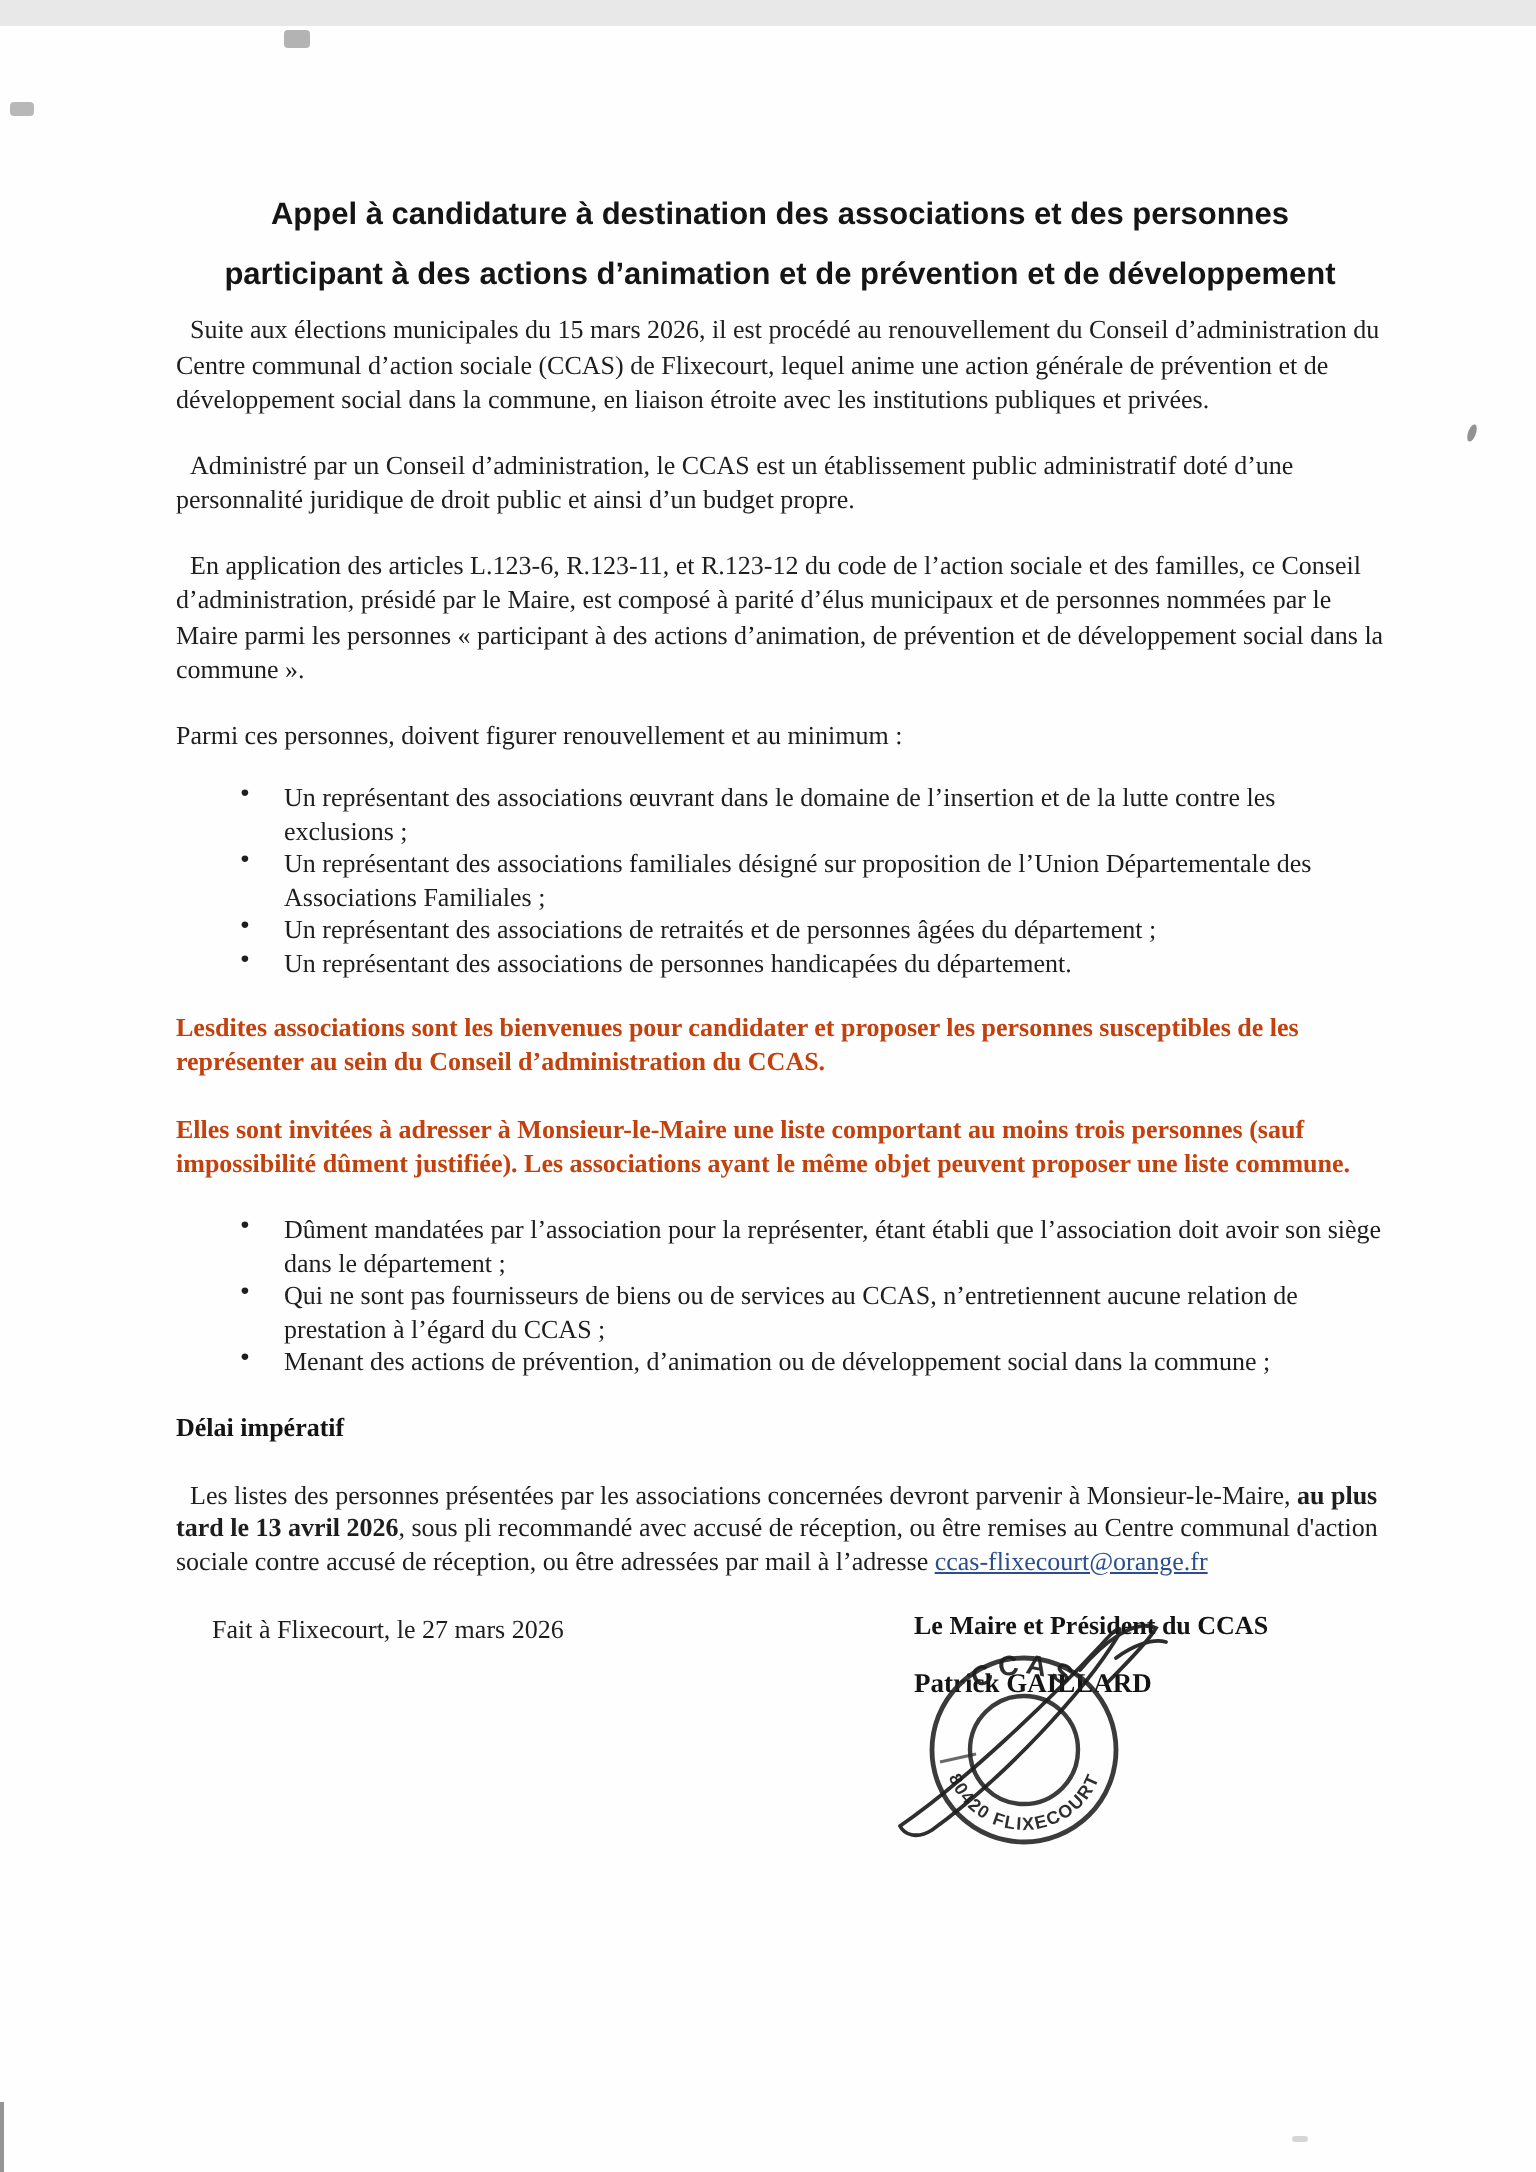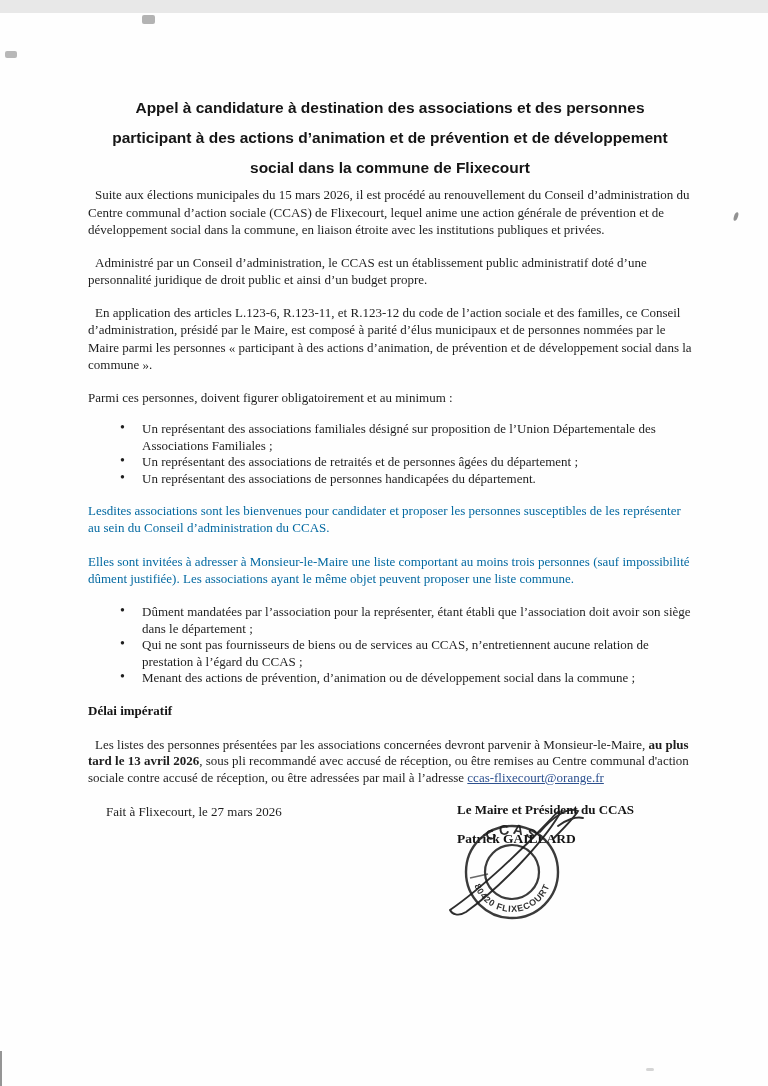--- a/index.html
+++ b/index.html
@@ -18,21 +18,21 @@
     font-family:"Liberation Sans","DejaVu Sans",sans-serif;
     font-weight:bold;
     font-size:15.5px;
     line-height:30px;
     text-align:center;
     color:#151515;
     margin:0 0 3px 0;
   }
   p{font-size:13px;line-height:17.5px;margin:0 0 15px 0;}
   p.indent{text-indent:7px;}
-  p.bold-par{font-weight:normal;margin-bottom:17px;line-height:17px;color:#0369a1;}
+  p.bold-par{font-weight:bold;margin-bottom:17px;line-height:17px;color:#c2410c;}
   ul{margin:6px 0 15px 0;padding:0 0 0 54px;list-style:none;}
   li{font-size:13px;line-height:16.5px;position:relative;}
   li::before{content:"\2022";position:absolute;left:-22px;top:-1px;font-size:14px;}
   h2.deadline{font-size:13px;line-height:17px;font-weight:bold;margin:0 0 18px 0;color:#141414;}
   p.tight{line-height:16.5px;margin-bottom:16px;}
   a.email{text-decoration:underline;cursor:pointer;}
   .footer{position:relative;height:155px;margin-top:0;}
   .date-place{position:absolute;left:18px;top:2px;font-size:13px;}
   .sig-area{position:absolute;left:369px;top:0;width:240px;}
   .sig-title{font-size:13px;font-weight:bold;color:#141414;}
@@ -55,32 +55,32 @@
   <div class="speck speck-top"></div>
   <div class="speck speck-left"></div>
   <div class="speck speck-comma"></div>
   <div class="speck speck-bottom"></div>
   <div class="speck edge-left"></div>
   <div class="speck edge-bottom"></div>
 
   <h1 class="title">
     <div>Appel à candidature à destination des associations et des personnes</div>
     <div>participant à des actions d’animation et de prévention et de développement</div>
-    <div>social dans la commune de Flixecourt</div>
   </h1>
 
   <p class="indent">Suite aux élections municipales du 15 mars 2026, il est procédé au renouvellement du Conseil d’administration du Centre communal d’action sociale (CCAS) de Flixecourt, lequel anime une action générale de prévention et de développement social dans la commune, en liaison étroite avec les institutions publiques et privées.</p>
 
   <p class="indent">Administré par un Conseil d’administration, le CCAS est un établissement public administratif doté d’une personnalité juridique de droit public et ainsi d’un budget propre.</p>
 
   <p class="indent">En application des articles L.123-6, R.123-11, et R.123-12 du code de l’action sociale et des familles, ce Conseil d’administration, présidé par le Maire, est composé à parité d’élus municipaux et de personnes nommées par le Maire parmi les personnes « participant à des actions d’animation, de prévention et de développement social dans la commune ».</p>
 
-  <p>Parmi ces personnes, doivent figurer obligatoirement et au minimum :</p>
+  <p>Parmi ces personnes, doivent figurer renouvellement et au minimum :</p>
 
   <ul>
+    <li>Un représentant des associations œuvrant dans le domaine de l’insertion et de la lutte contre les exclusions ;</li>
     <li>Un représentant des associations familiales désigné sur proposition de l’Union Départementale des Associations Familiales ;</li>
     <li>Un représentant des associations de retraités et de personnes âgées du département ;</li>
     <li>Un représentant des associations de personnes handicapées du département.</li>
   </ul>
 
   <p class="bold-par">Lesdites associations sont les bienvenues pour candidater et proposer les personnes susceptibles de les représenter au sein du Conseil d’administration du CCAS.</p>
 
   <p class="bold-par">Elles sont invitées à adresser à Monsieur-le-Maire une liste comportant au moins trois personnes (sauf impossibilité dûment justifiée). Les associations ayant le même objet peuvent proposer une liste commune.</p>
 
 

